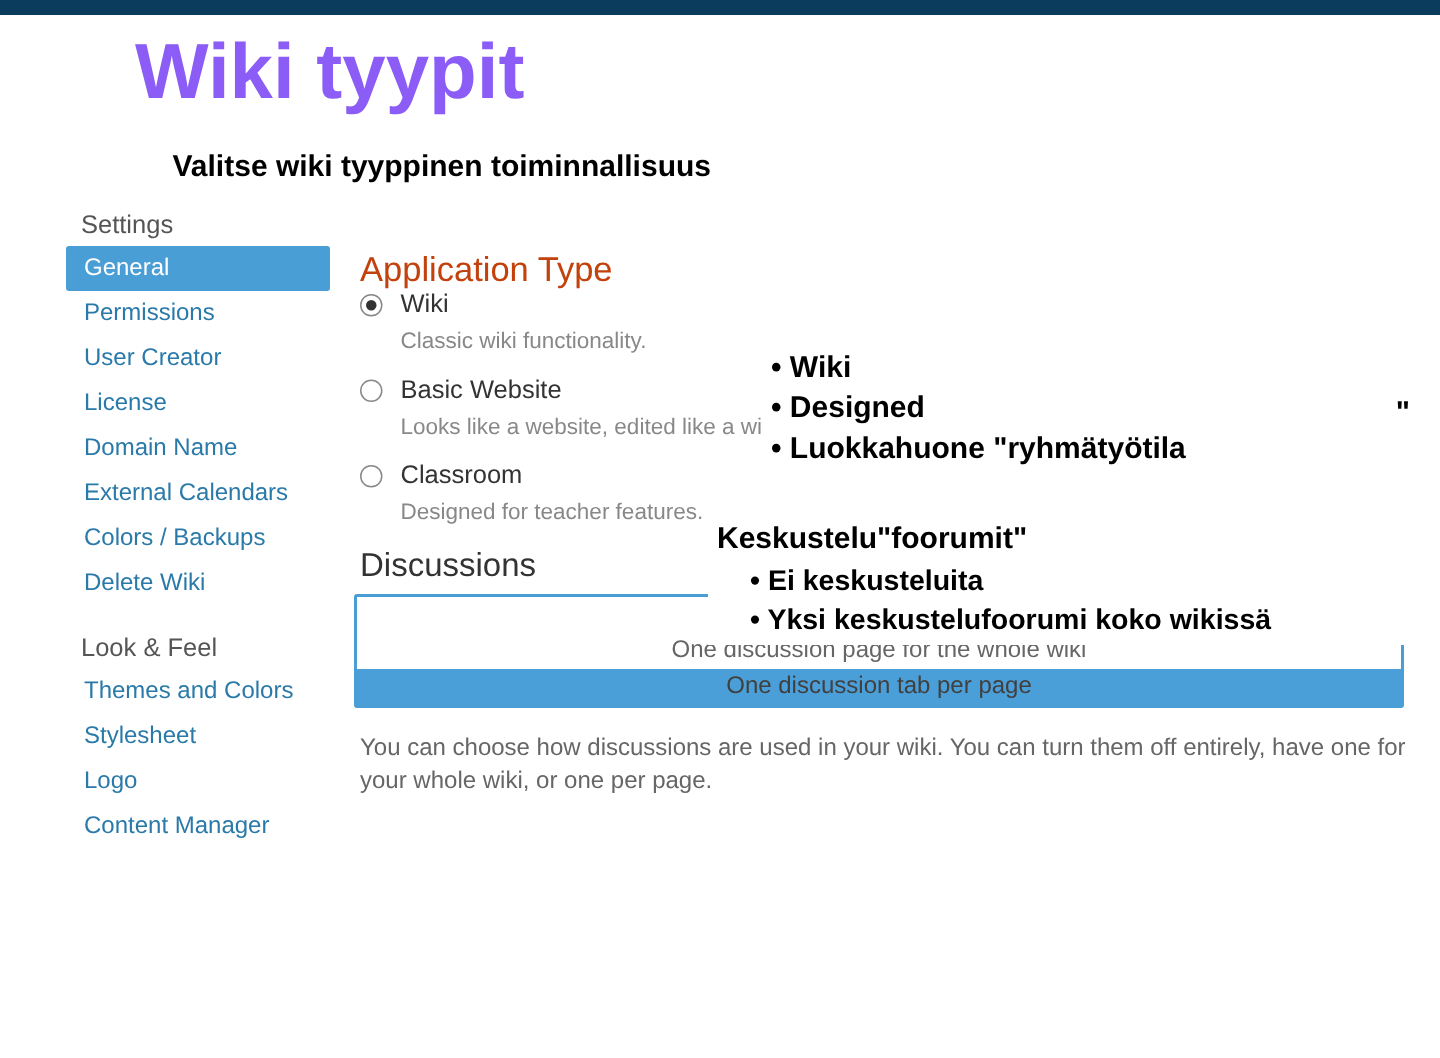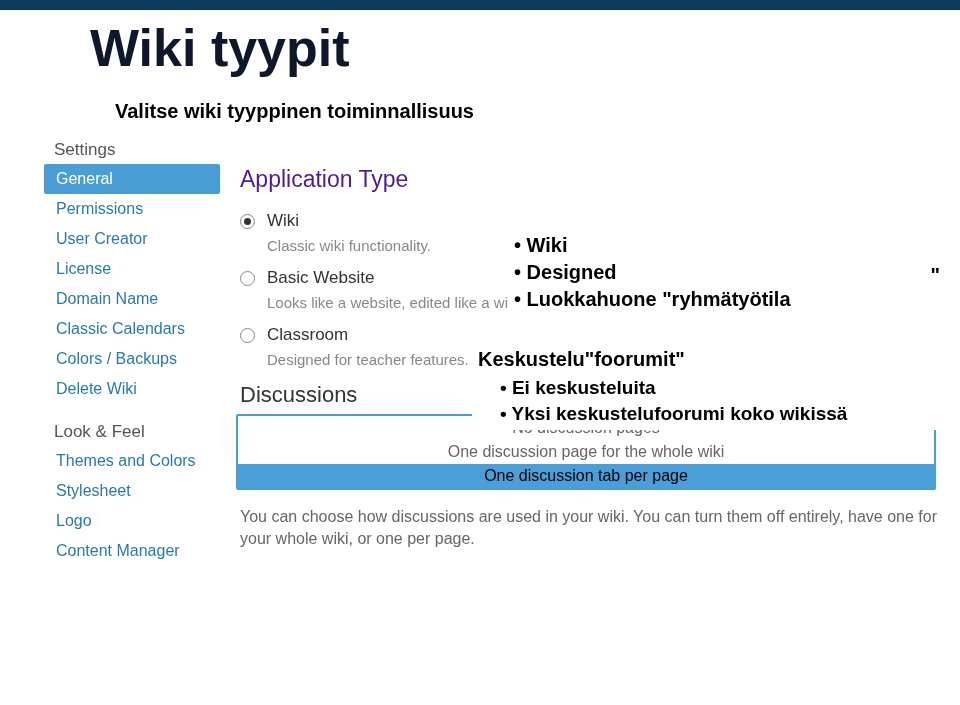--- a/index.html
+++ b/index.html
@@ -13,21 +13,21 @@
     overflow: hidden;
   }
   .topbar {
     height: 10px;
     background: #0b3c5d;
     width: 100%;
   }
   .slide-title {
     font-size: 52px;
     font-weight: 700;
-    color: #0f172a;
+    color: #8b5cf6;
     position: absolute;
     top: 18px;
     left: 90px;
   }
   .slide-sub {
     font-size: 20px;
     font-weight: 700;
     color: #000;
     position: absolute;
     top: 100px;
@@ -58,22 +58,21 @@
     border-radius: 2px;
   }
   .main {
     position: absolute;
     top: 160px;
     left: 240px;
     right: 10px;
   }
   .section-title {
     font-size: 23px;
-    color: #4c1d95;
-    margin-bottom: 18px;
+    color: #c2410c;
     margin-top: 6px;
   }
   .radio-row {
     display: flex;
     align-items: flex-start;
     margin-bottom: 6px;
   }
   .radio-circle {
     width: 15px;
     height: 15px;
@@ -120,21 +119,21 @@
     margin-left: -4px;
     text-align: center;
   }
   .disc-opt {
     padding: 3px 8px;
     font-size: 16px;
     color: #666;
   }
   .disc-opt.selected {
     background: #4b9fd8;
-    color: #000000;
+    color: #404040;
   }
   .disc-help {
     font-size: 16px;
     color: #666;
     margin-top: 16px;
     line-height: 1.4;
     width: 700px;
   }
   
   .overlay-box {
@@ -169,21 +168,21 @@
 <div class="slide-title">Wiki tyypit</div>
 <div class="slide-sub">Valitse wiki tyyppinen toiminnallisuus</div>
 
 <div class="sidebar">
   <div class="sidebar-group">Settings</div>
   <div class="sidebar-item active">General</div>
   <div class="sidebar-item">Permissions</div>
   <div class="sidebar-item">User Creator</div>
   <div class="sidebar-item">License</div>
   <div class="sidebar-item">Domain Name</div>
-  <div class="sidebar-item">Classic Calendars</div>
+  <div class="sidebar-item">External Calendars</div>
   <div class="sidebar-item">Colors / Backups</div>
   <div class="sidebar-item">Delete Wiki</div>
 
   <div class="sidebar-group" style="margin-top:10px">Look &amp; Feel</div>
   <div class="sidebar-item">Themes and Colors</div>
   <div class="sidebar-item">Stylesheet</div>
   <div class="sidebar-item">Logo</div>
   <div class="sidebar-item">Content Manager</div>
 </div>
 

